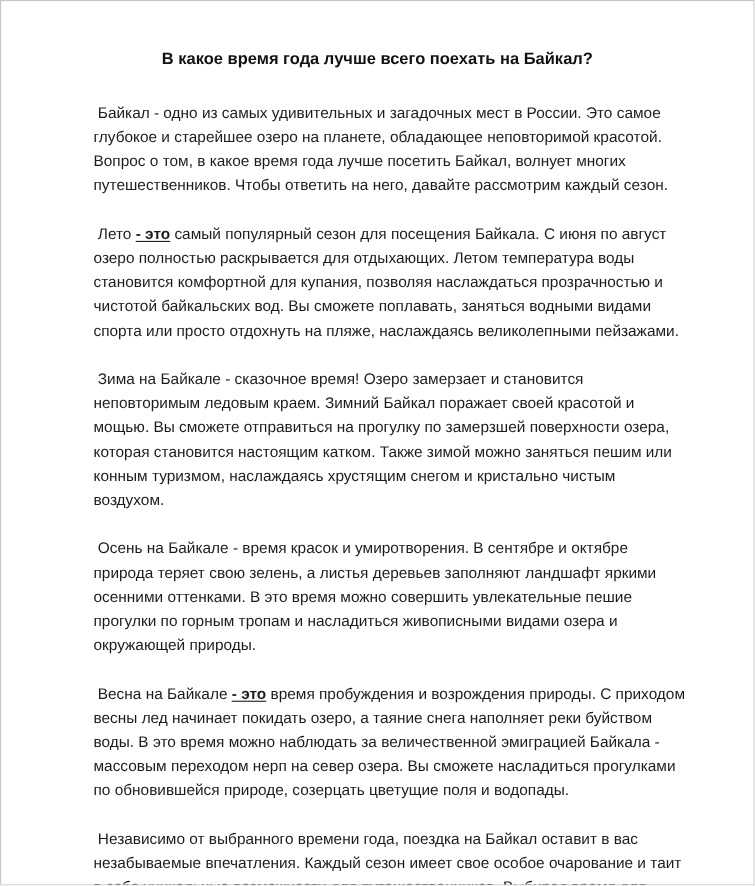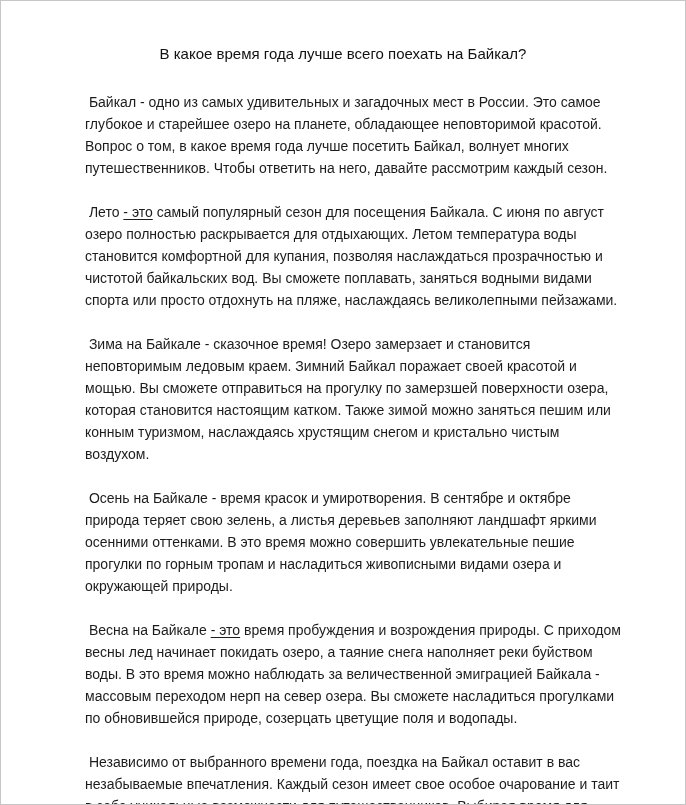--- a/index.html
+++ b/index.html
@@ -15,38 +15,39 @@
     height: 805px;
     background: #ffffff;
     border: 1px solid #c6c6c6;
     color: #1c1c1c;
     overflow: hidden;
   }
   .title {
     margin: 42px 40px 26px 40px;
     text-align: center;
     font-size: 15px;
-    font-weight: 400;
+    font-weight: 700;
     line-height: 22px;
     color: #111111;
   }
   .content {
     padding: 0 45px 0 84px;
   }
   .para {
     font-size: 14px;
     line-height: 22px;
     margin: 0 16px 22px 0;
     white-space: pre-wrap;
     color: #1c1c1c;
     text-align: left;
   }
   .u {
     text-decoration: underline;
     text-underline-offset: 2px;
+    font-weight: bold;
   }
 </style>
 </head>
 <body>
 
 <div class="page">
   <h1 class="title">В какое время года лучше всего поехать на Байкал?</h1>
   <div class="content">
     <p class="para"><span> Байкал - одно из самых удивительных и загадочных мест в России. Это самое глубокое и старейшее озеро на планете, обладающее неповторимой красотой. Вопрос о том, в какое время года лучше посетить Байкал, волнует многих путешественников. Чтобы ответить на него, давайте рассмотрим каждый сезон.</span></p>
     <p class="para"><span> Лето </span><span class="u">- это</span><span> самый популярный сезон для посещения Байкала. С июня по август озеро полностью раскрывается для отдыхающих. Летом температура воды становится комфортной для купания, позволяя наслаждаться прозрачностью и чистотой байкальских вод. Вы сможете поплавать, заняться водными видами спорта или просто отдохнуть на пляже, наслаждаясь великолепными пейзажами.</span></p>

